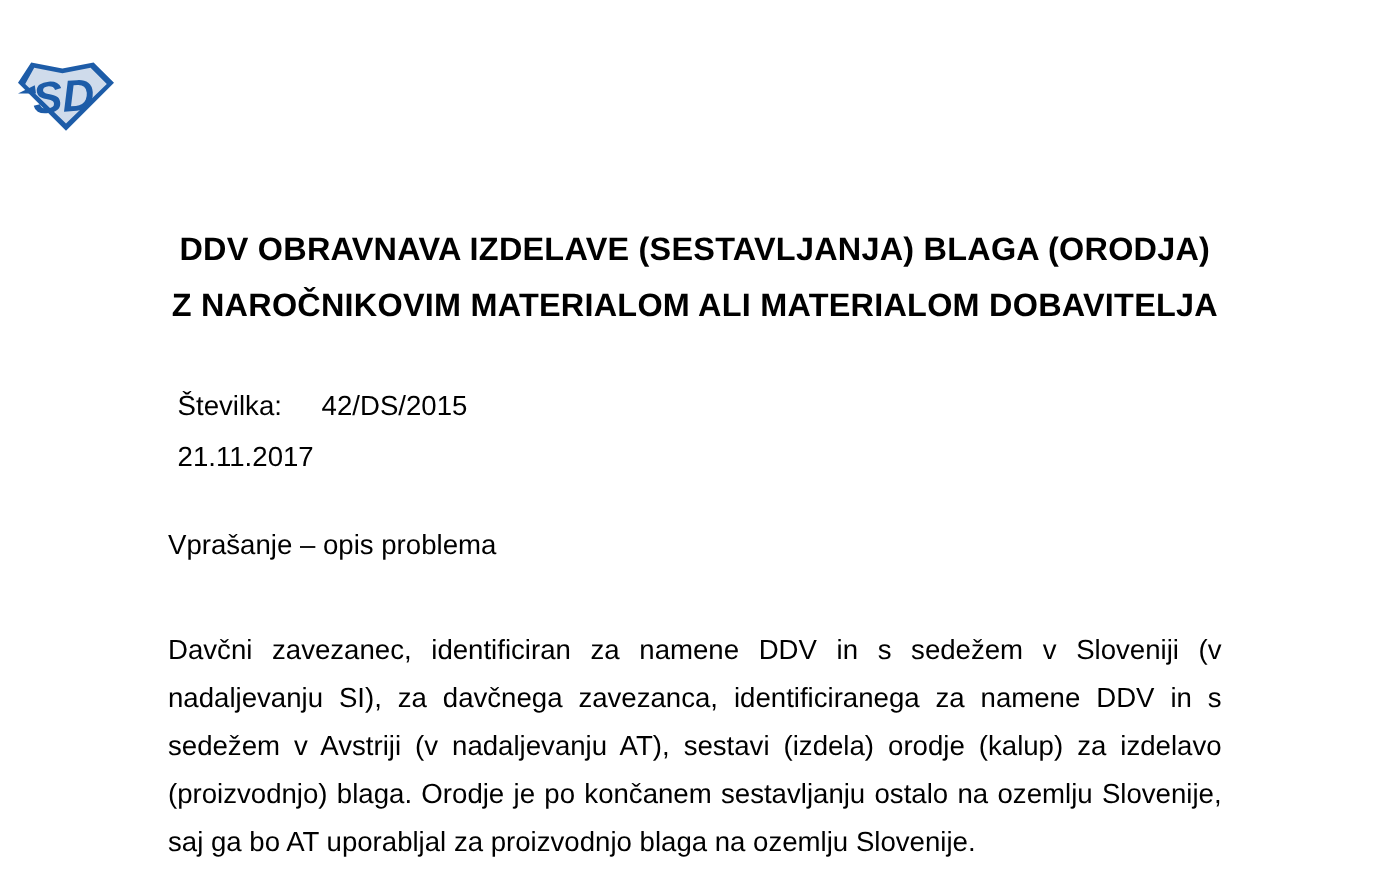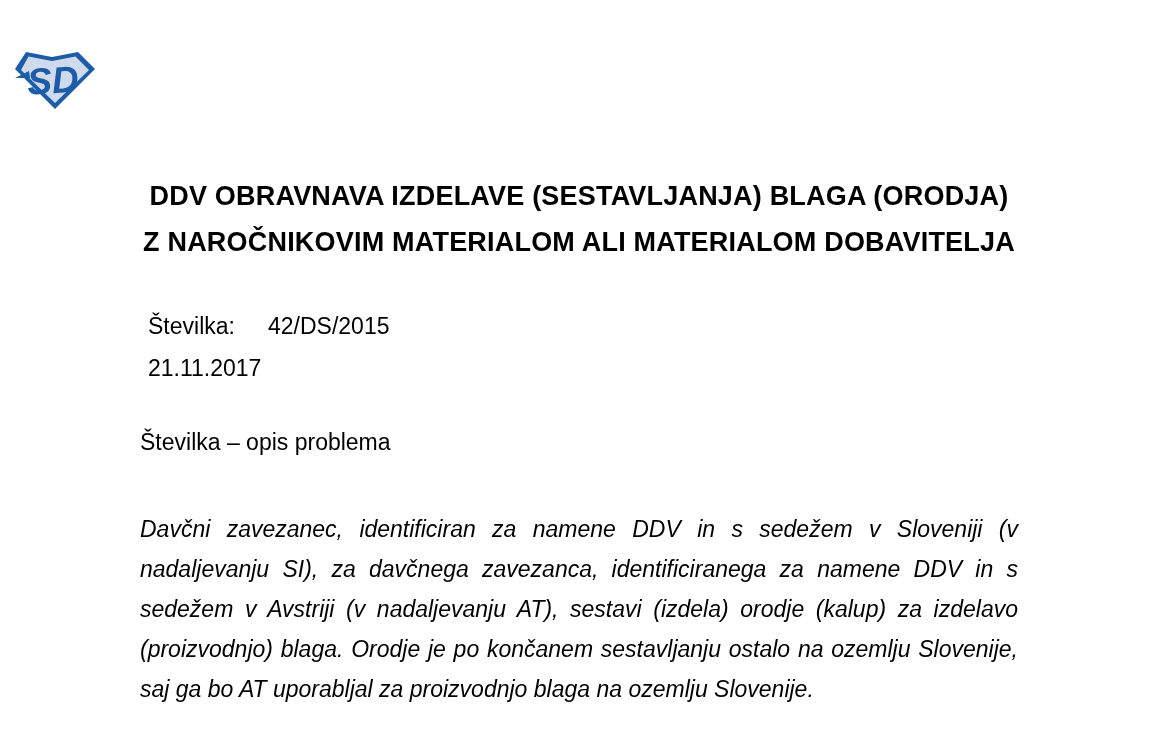--- a/index.html
+++ b/index.html
@@ -24,21 +24,21 @@
     height: 61px;
   }
   .logo text {
     font-family: "Liberation Sans", sans-serif;
     font-weight: bold;
     font-style: italic;
   }
   .content {
     position: absolute;
     left: 140px;
-    top: 0;
+    top: 12px;
     width: 878px;
     height: 683px;
   }
   .title {
     position: absolute;
     top: 173px;
     left: 0;
     width: 100%;
     margin: 0;
     font-size: 27px;
@@ -76,21 +76,20 @@
   .paragraph {
     position: absolute;
     top: 509px;
     left: 0;
     width: 878px;
     font-size: 23px;
     line-height: 40px;
   }
   .paragraph-line {
     width: 100%;
-    font-style: italic;
   }
   .paragraph-line.justified {
     text-align: justify;
     text-align-last: justify;
   }
 </style>
 </head>
 <body>
 
 <div class="page">
@@ -112,21 +111,21 @@
     <div class="meta">
       <div class="meta-row">
         <span class="meta-label">Številka:</span>
         <span class="meta-value">42/DS/2015</span>
       </div>
       <div class="meta-row">
         <span class="meta-value">21.11.2017</span>
       </div>
     </div>
 
-    <div class="section-heading">Številka – opis problema</div>
+    <div class="section-heading">Vprašanje – opis problema</div>
 
     <div class="paragraph">
       <div class="paragraph-line justified">Davčni zavezanec, identificiran za namene DDV in s sedežem v Sloveniji (v</div>
       <div class="paragraph-line justified">nadaljevanju SI), za davčnega zavezanca, identificiranega za namene DDV in s</div>
       <div class="paragraph-line justified">sedežem v Avstriji (v nadaljevanju AT), sestavi (izdela) orodje (kalup) za izdelavo</div>
       <div class="paragraph-line justified">(proizvodnjo) blaga. Orodje je po končanem sestavljanju ostalo na ozemlju Slovenije,</div>
       <div class="paragraph-line">saj ga bo AT uporabljal za proizvodnjo blaga na ozemlju Slovenije.</div>
     </div>
 
   </div>

